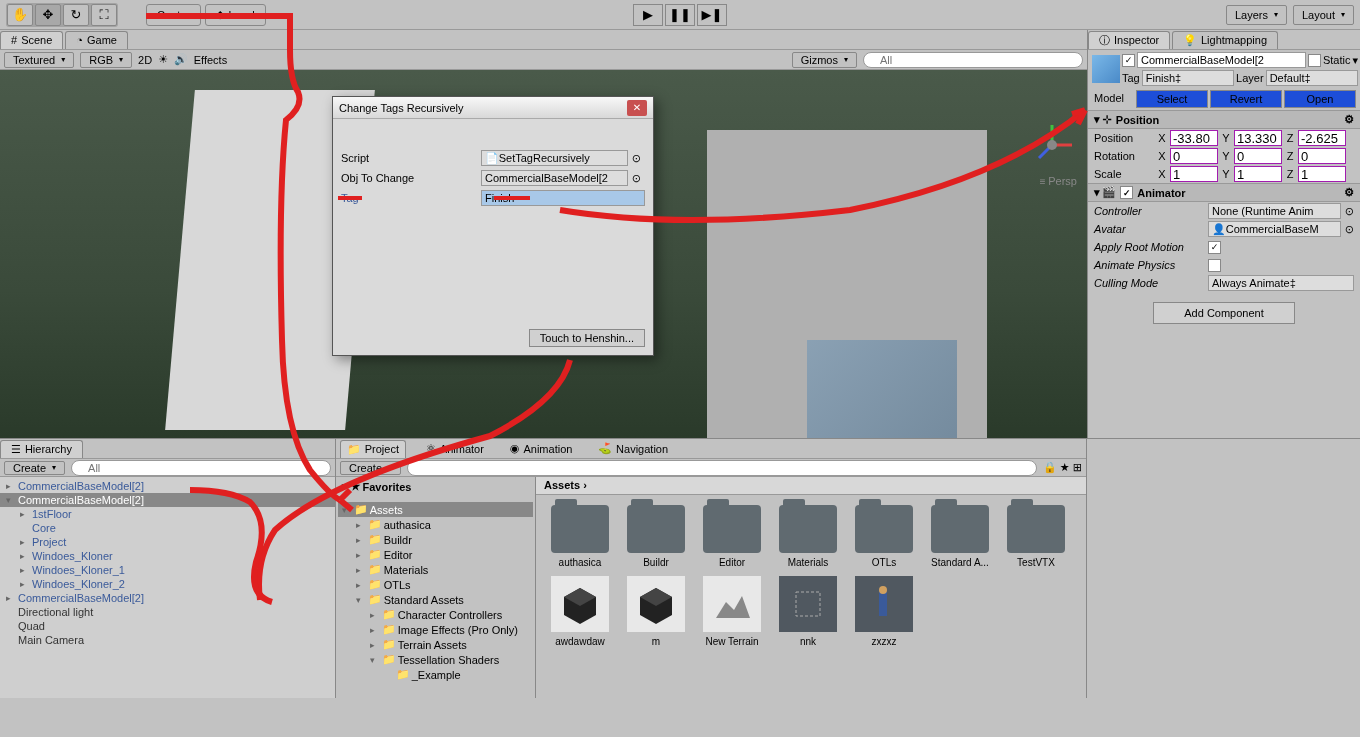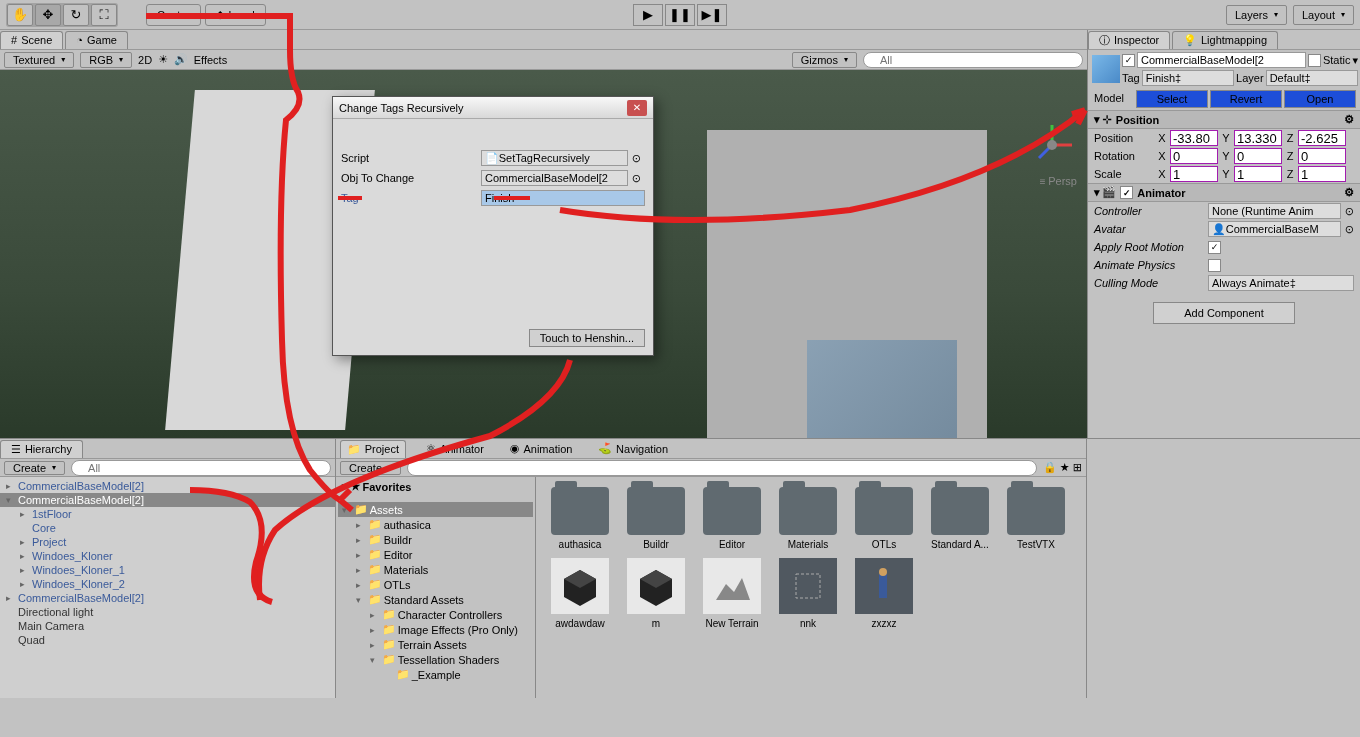--- a/index.html
+++ b/index.html
@@ -280,25 +280,25 @@
         <div class="h-item" style="padding-left: 6px;">
           <span class="arrow">▸</span>
           <span>CommercialBaseModel[2]</span>
         </div>
         <div class="h-item dark" style="padding-left: 6px;">
           <span class="arrow"></span>
           <span>Directional light</span>
         </div>
         <div class="h-item dark" style="padding-left: 6px;">
           <span class="arrow"></span>
-          <span>Main Camera</span>
+          <span>Quad</span>
         </div>
         <div class="h-item dark" style="padding-left: 6px;">
           <span class="arrow"></span>
-          <span>Quad</span>
+          <span>Main Camera</span>
         </div>
       </div>
   </div>
 
   <div class="project">
     <div class="project-tabs">
       <div class="project-tab active">📁 <span>Project</span></div>
       <div class="project-tab">⚛ <span>Animator</span></div>
       <div class="project-tab">◉ <span>Animation</span></div>
       <div class="project-tab">⛳ <span>Navigation</span></div>
@@ -371,20 +371,21 @@
               <span>Tessellation Shaders</span>
             </div>
             <div class="tree-item" style="padding-left: 46px;">
               <span style="width:10px;font-size:9px;color:#666"></span>
               <span class="folder-icon">📁</span>
               <span>_Example</span>
             </div>
           </div>
       </div>
       <div class="project-assets">
+        <div class="assets-header">Assets ›</div>
         <div class="asset-grid" id="asset-grid">
             <div class="asset-item">
               <div class="asset-folder"></div>
               <div class="asset-label">authasica</div>
             </div>
             <div class="asset-item">
               <div class="asset-folder"></div>
               <div class="asset-label">Buildr</div>
             </div>
             <div class="asset-item">

